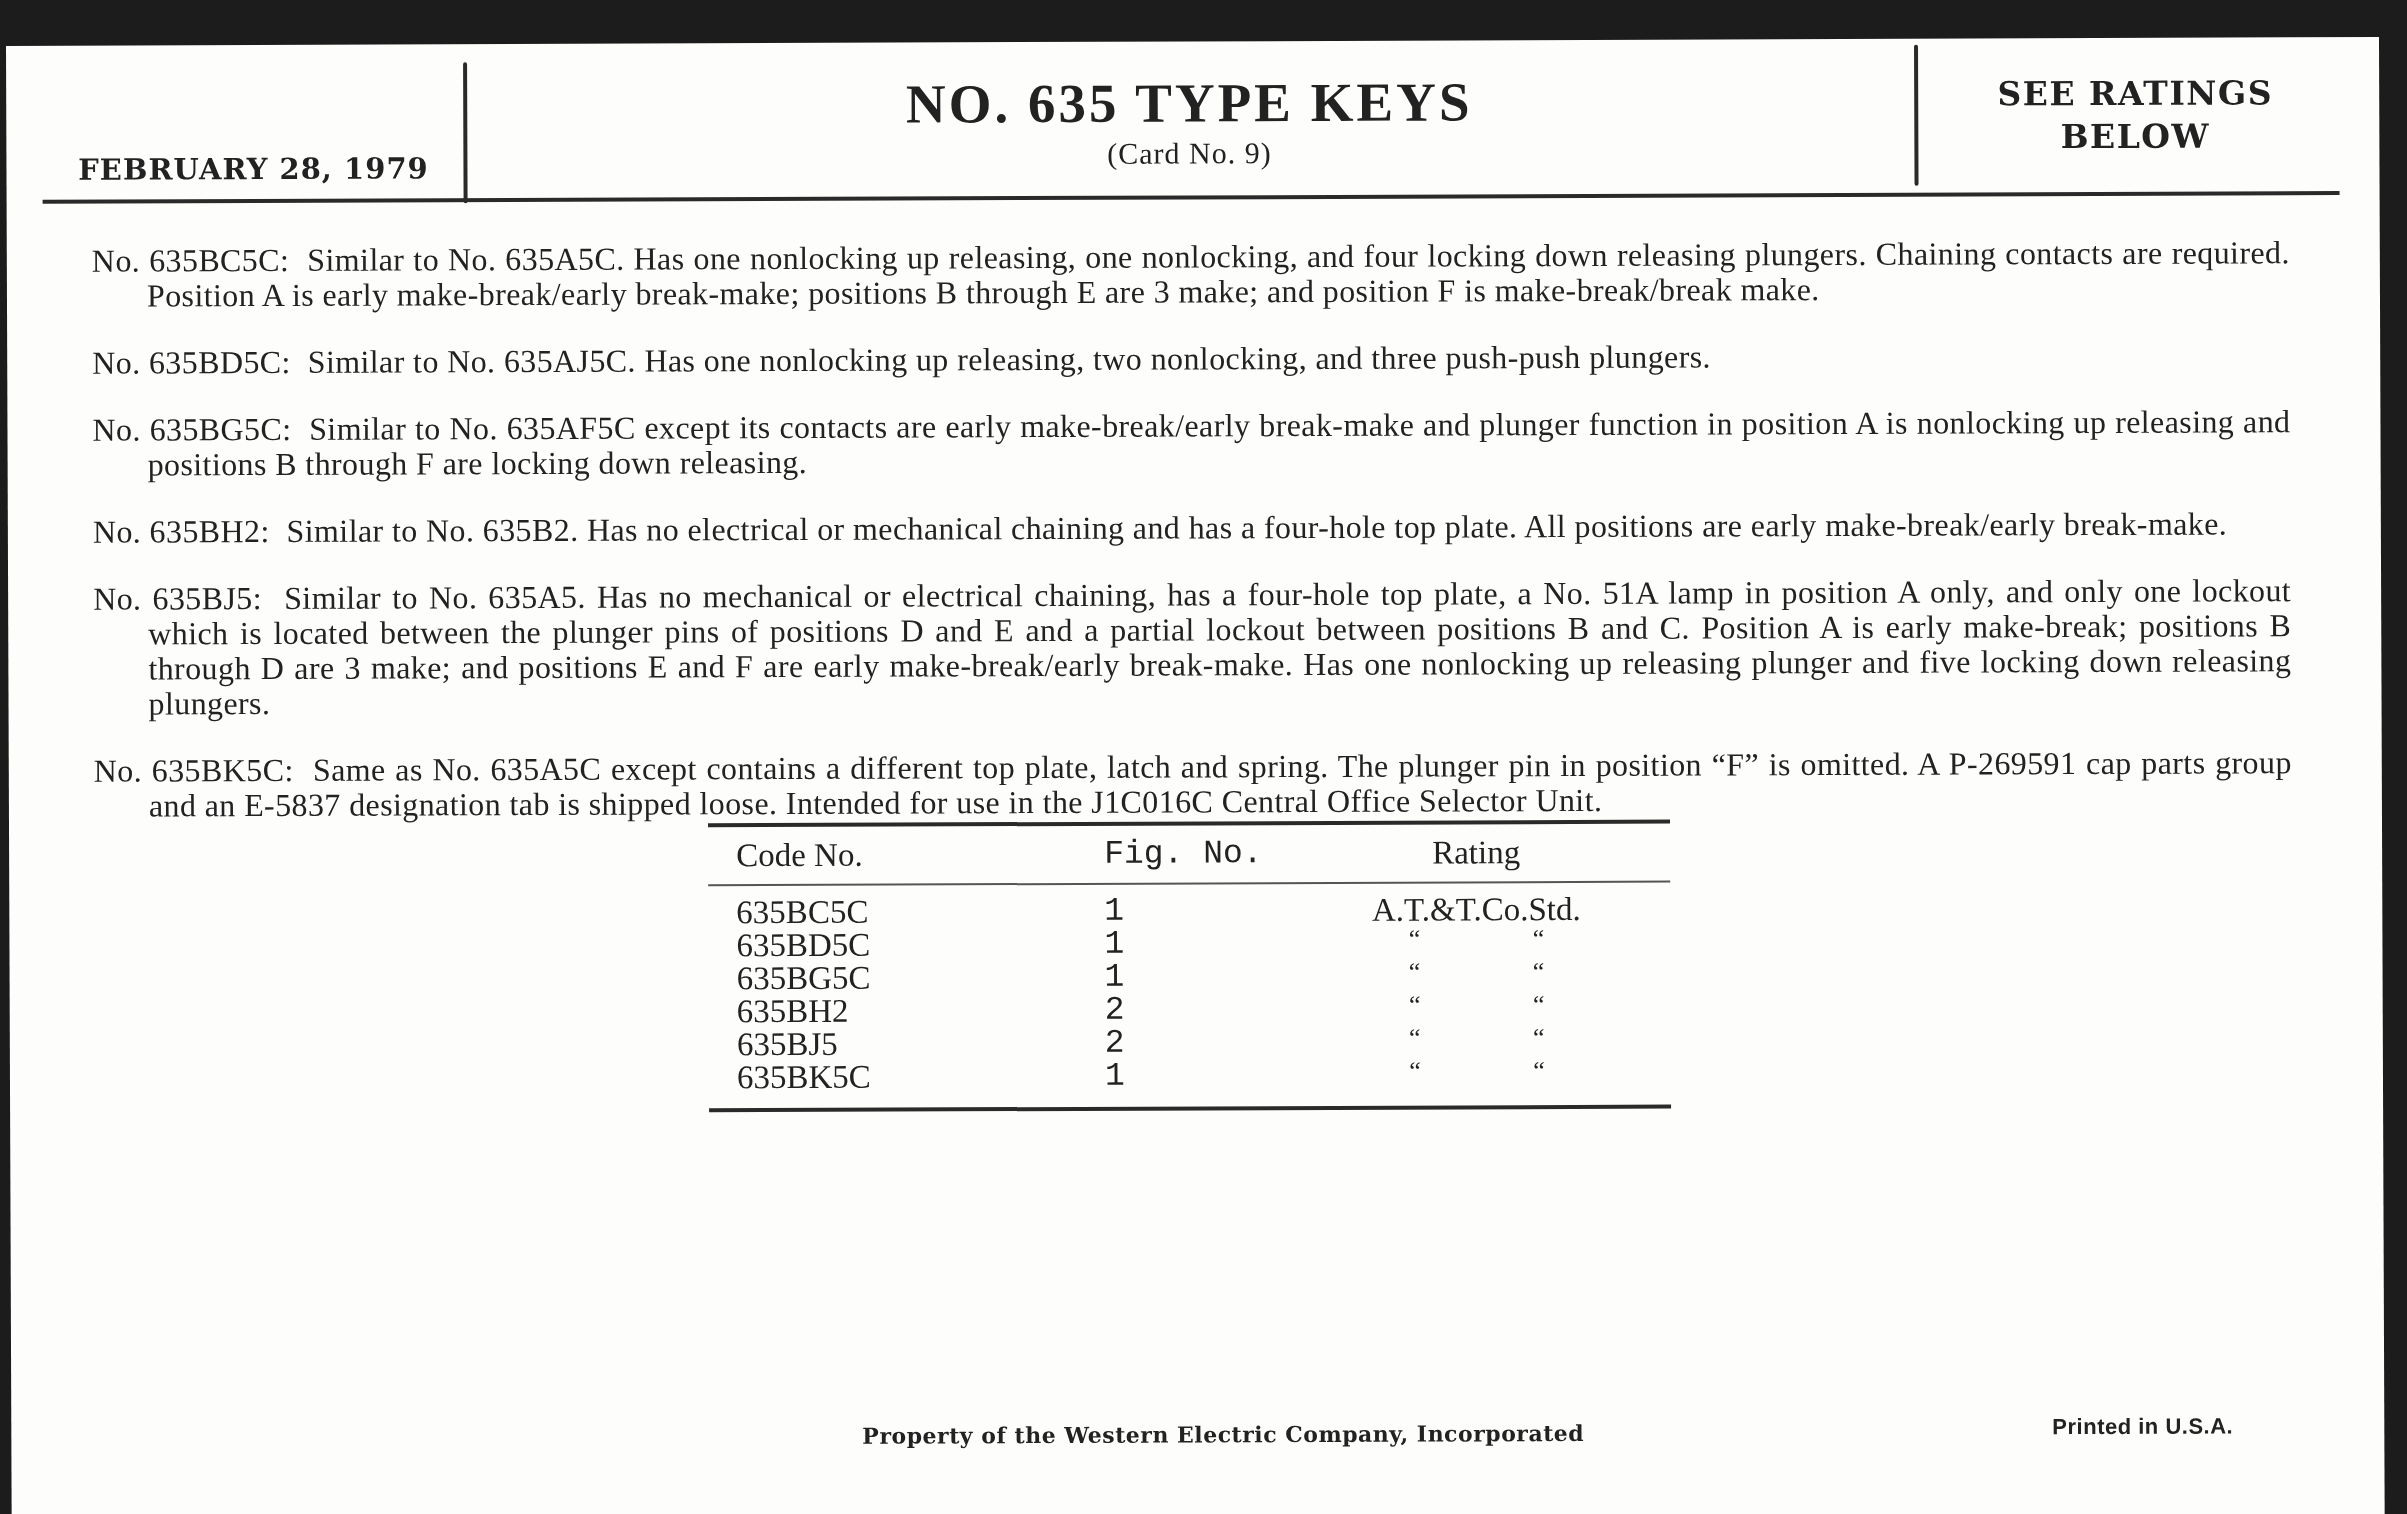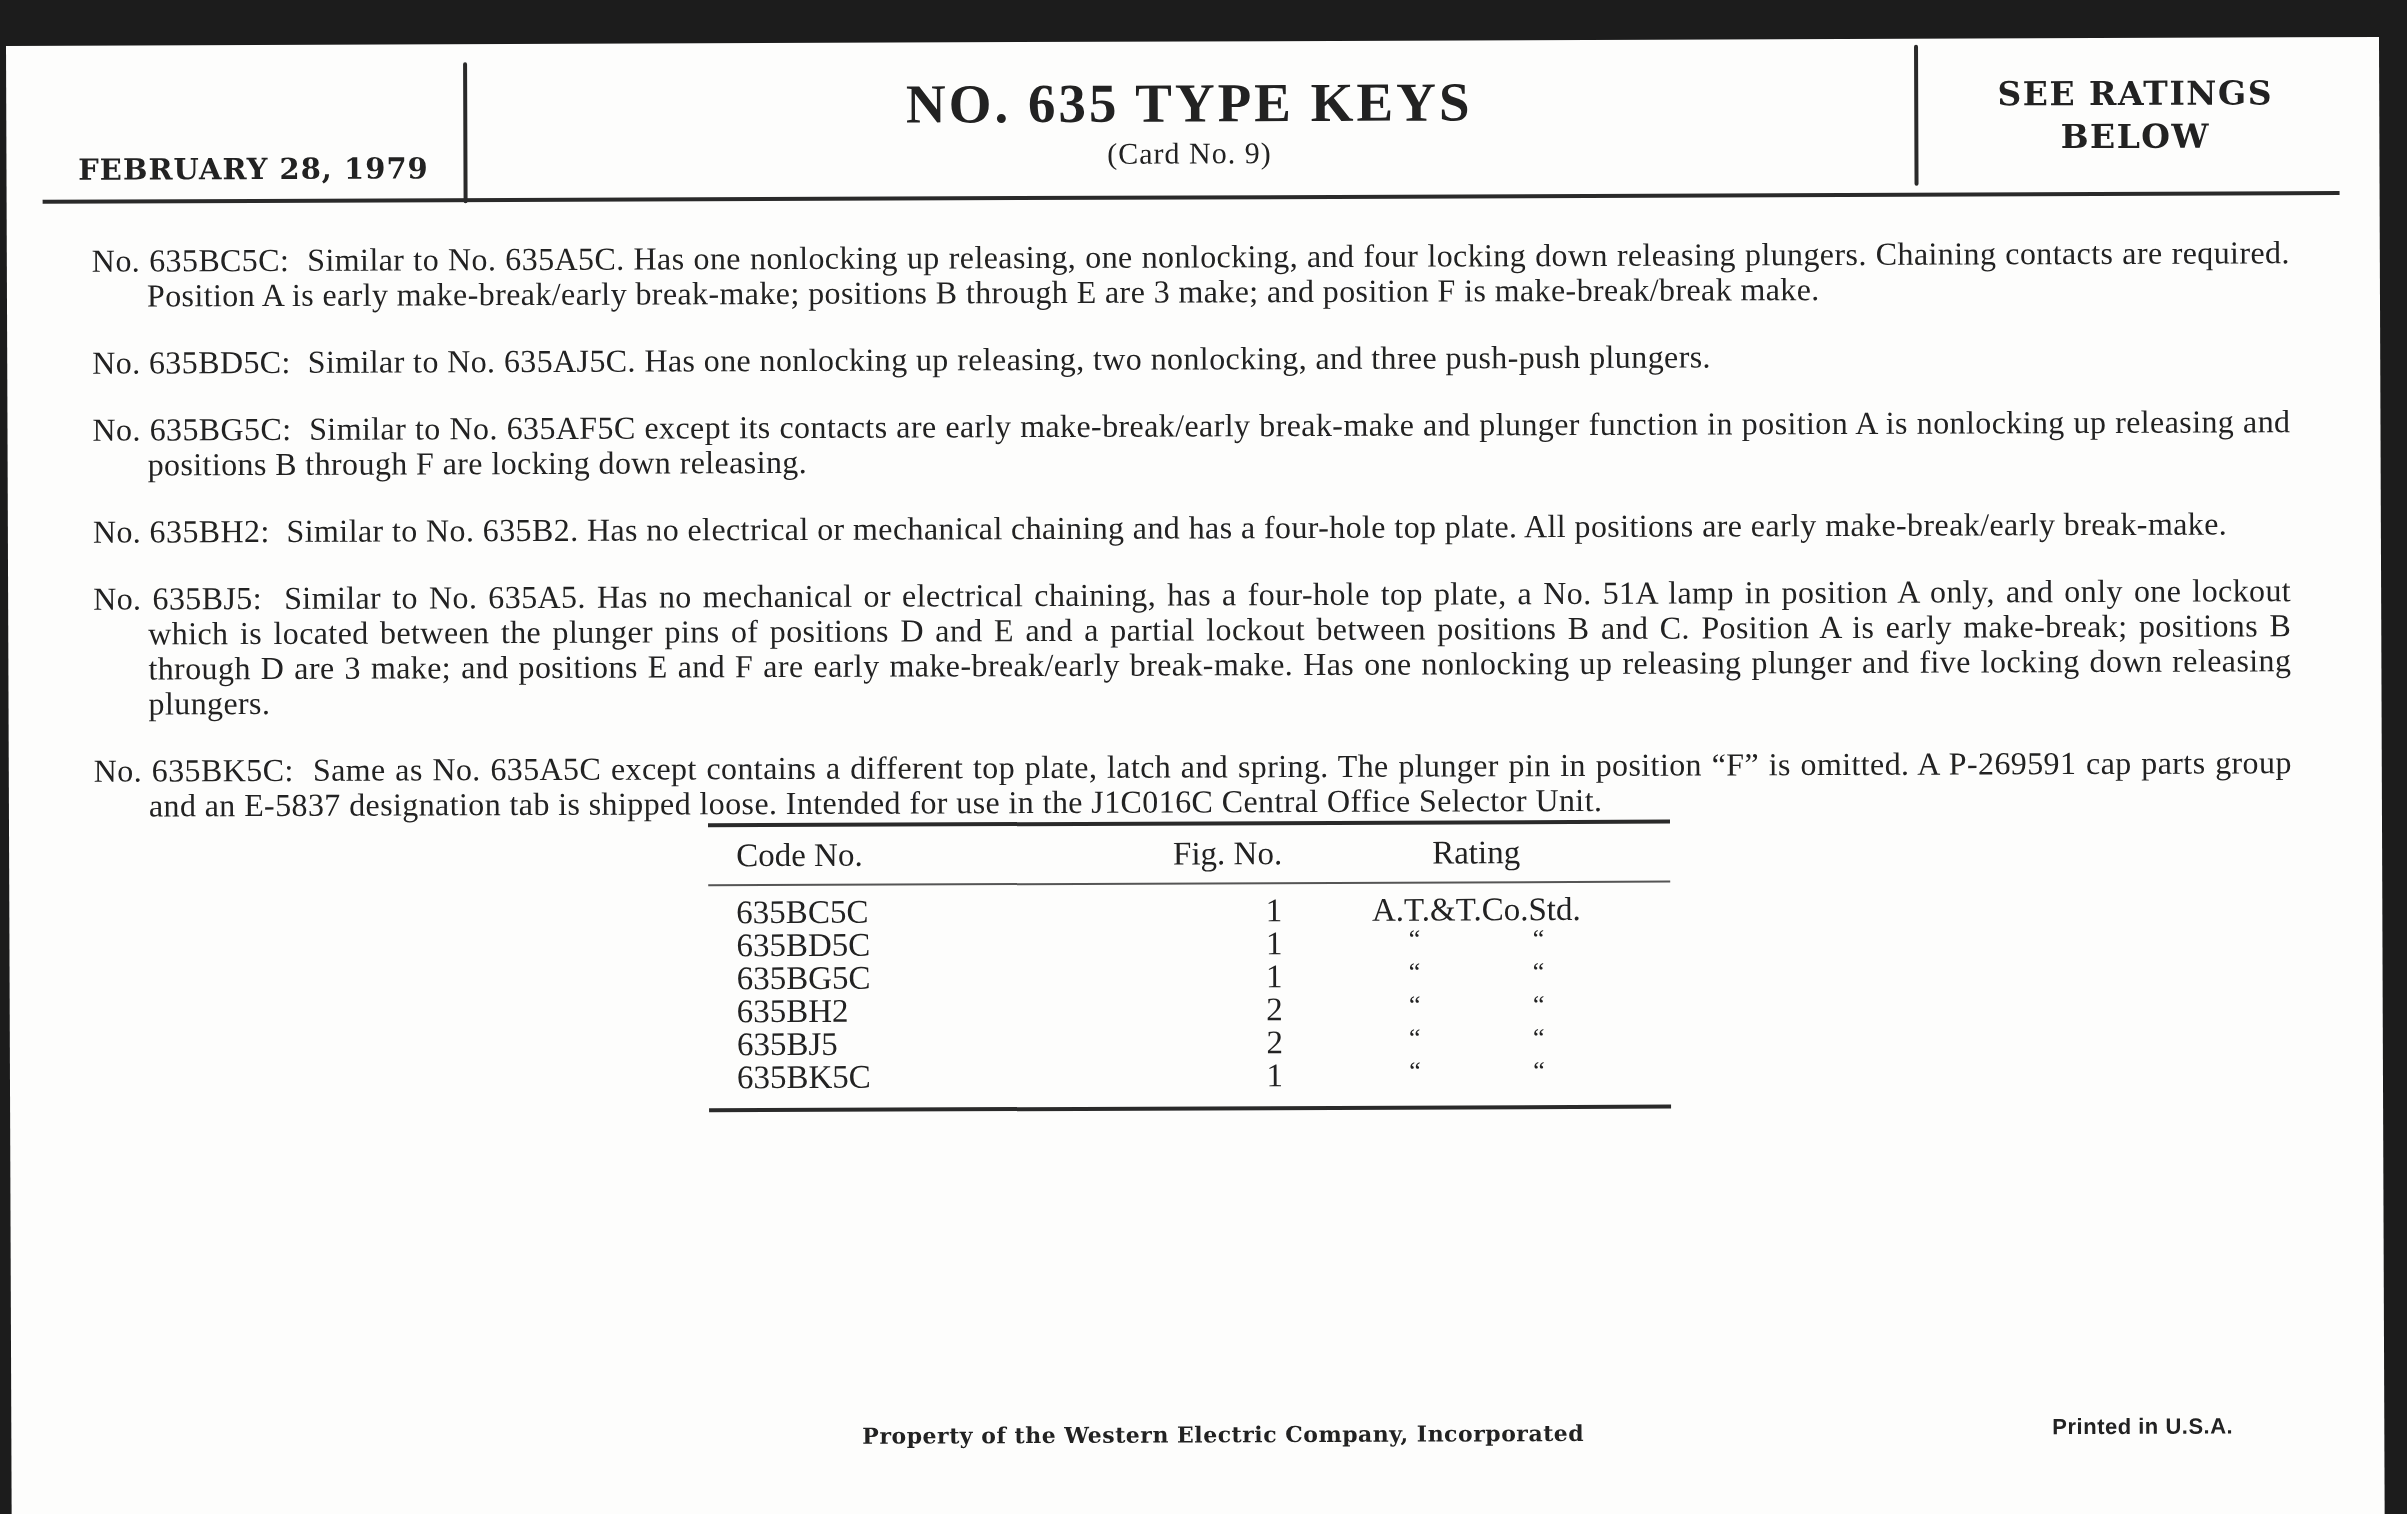--- a/index.html
+++ b/index.html
@@ -45,21 +45,21 @@
   .entry-code { font-weight: normal; margin-top: 44px; }
   .table-wrap {
     position: absolute; left: 699px; top: 780px; width: 962px;
     font-family: "Liberation Serif", serif; font-size: 33px;
   }
   .t-top { height: 4px; background: #2a2a2a; }
   .t-head { display: flex; height: 57px; align-items: center; }
   .t-mid { height: 2px; background: #555; margin-bottom: 10px; }
   .t-row { display: flex; line-height: 33px; height: 33px; }
   .col-code { width: 396px; padding-left: 28px; box-sizing: border-box; }
-  .col-fig { width: 178px; text-align: right; }
+  .col-fig { width: 178px; text-align: left; font-family: Liberation Mono, monospace; }
   .col-rating { width: 388px; text-align: center; }
   .ditto { display: inline-block; width: 124px; text-align: center; font-size: 26px; vertical-align: top; line-height: 26px; }
   .t-bottom { height: 4px; background: #2a2a2a; margin-top: 14px; }
   .footer-left {
     position: absolute; left: 851px; top: 1380px;
     font-family: "DejaVu Serif", serif; font-weight: bold; font-size: 22px; letter-spacing: 0.5px;
   }
   .footer-right {
     position: absolute; left: 2041px; top: 1376px;
     font-family: Liberation Sans, sans-serif; font-weight: bold; font-size: 22px; letter-spacing: 0.5px;

